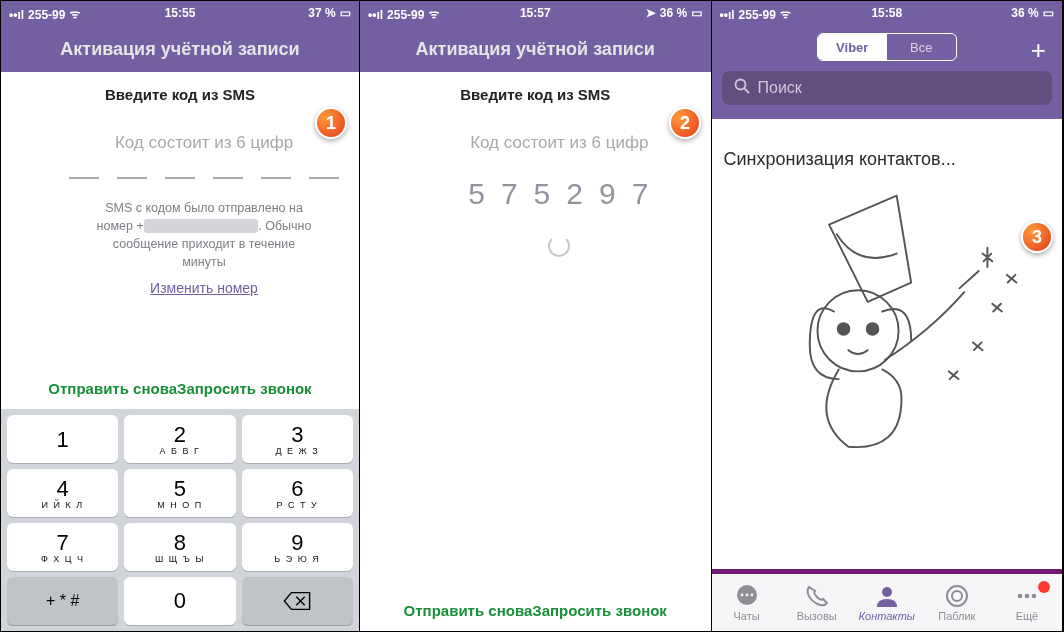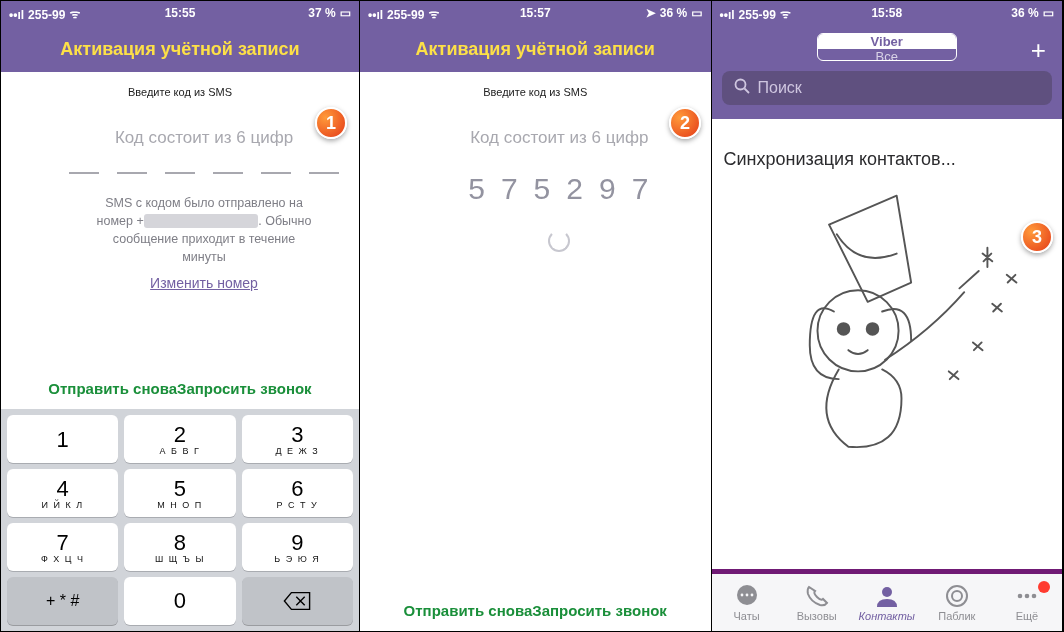--- a/index.html
+++ b/index.html
@@ -5,22 +5,22 @@
   * { box-sizing: border-box; margin: 0; padding: 0; }
   body { font-family: -apple-system, "Helvetica Neue", Arial, sans-serif; background: #fff; }
   .stage { width: 1064px; height: 632px; border: 1px solid #000; position: relative; display: flex; }
   .phone { flex: 1; border-right: 1px solid #000; display: flex; flex-direction: column; background: #fff; position: relative; }
   .phone:last-child { border-right: none; }
 
   .status-bar { height: 24px; background: #7360a2; color: #fff; display: flex; align-items: center; justify-content: space-between; padding: 0 8px; font-size: 12px; font-weight: 600; }
   .sb-left, .sb-right { display: flex; align-items: flex-end; gap: 4px; }
   .sb-center { position: absolute; left: 50%; transform: translateX(-50%); }
 
-  .header { background: #7360a2; color: #fde047; text-align: center; padding: 14px 0 12px; font-size: 18px; font-weight: 600; }
-  .header-sub { text-align: center; color: #222; font-size: 11px; font-weight: 400; padding: 14px 0 6px; background: #fff; }
+  .header { background: #7360a2; color: #e5e5e5; text-align: center; padding: 14px 0 12px; font-size: 18px; font-weight: 600; }
+  .header-sub { text-align: center; color: #222; font-size: 15px; font-weight: 700; padding: 14px 0 6px; background: #fff; }
 
   .code-area { text-align: center; padding: 24px 20px 0; margin-left: 48px; }
   .code-hint { color: #a8a8af; font-size: 17px; margin-bottom: 24px; }
   .dashes { display: flex; justify-content: center; gap: 18px; margin-bottom: 20px; }
   .dash { width: 30px; border-bottom: 2px solid #a8a8af; }
   .digits { display: flex; justify-content: center; gap: 14px; font-size: 30px; color: #9393a0; letter-spacing: 2px; }
   .spinner { width: 22px; height: 22px; border: 2px solid #c7c7cf; border-top-color: transparent; border-radius: 50%; margin: 24px auto 0; }
   .sent-text { font-size: 12.5px; color: #7e7e86; line-height: 1.45; padding: 0 24px; }
   .blur { background: #d5d5da; color: transparent; border-radius: 3px; padding: 0 26px; font-style: italic; }
   .change-link { color: #7360a2; text-decoration: underline; font-size: 14px; display: inline-block; margin-top: 6px; }
@@ -30,21 +30,21 @@
 
   .keypad { background: #d1d4d9; display: grid; grid-template-columns: repeat(3, 1fr); gap: 6px; padding: 6px; }
   .key { background: #fff; border-radius: 6px; height: 48px; display: flex; flex-direction: column; align-items: center; justify-content: center; font-size: 22px; color: #000; box-shadow: 0 1px 0 #a9acb1; }
   .key .sub { font-size: 9px; letter-spacing: 1.5px; color: #111; margin-top: -2px; }
   .key.gray { background: #c0c3c8; box-shadow: 0 1px 0 #9a9ca0; }
   .backspace svg { width: 28px; height: 20px; }
 
   
   .hdr3 { background: #7360a2; padding: 8px 10px 14px; }
   .seg-row { display: flex; align-items: center; justify-content: center; position: relative; margin-bottom: 10px; }
-  .segmented { display: flex; border: 1px solid #fff; border-radius: 6px; overflow: hidden; width: 140px; height: 28px; flex-direction: column; }
+  .segmented { display: flex; border: 1px solid #fff; border-radius: 6px; overflow: hidden; width: 140px; height: 28px; }
   .seg { flex: 1; color: #d8d2e6; font-size: 13px; display: flex; align-items: center; justify-content: center; }
   .seg.active { background: #fff; color: #7360a2; font-weight: 600; }
   .plus-btn { position: absolute; right: 6px; top: 2px; color: #fff; font-size: 26px; font-weight: 300; }
   .search { background: #5f507f; border-radius: 8px; height: 34px; display: flex; align-items: center; padding: 0 12px; color: #cfc6e0; font-size: 16px; gap: 8px; }
   .sync-text { text-align: left; font-size: 18px; color: #2b2b2e; padding: 30px 12px 6px; }
   .illus { flex: 1; display: flex; align-items: flex-start; justify-content: center; padding: 10px 20px 0; }
   .illus svg { width: 290px; height: 280px; }
 
   .tabbar { display: flex; background: #f6f6f8; border-top: 5px solid #701a75; height: 62px; }
   .tab { flex: 1; display: flex; flex-direction: column; align-items: center; justify-content: center; gap: 2px; color: #8e8e93; font-size: 11px; position: relative; }

